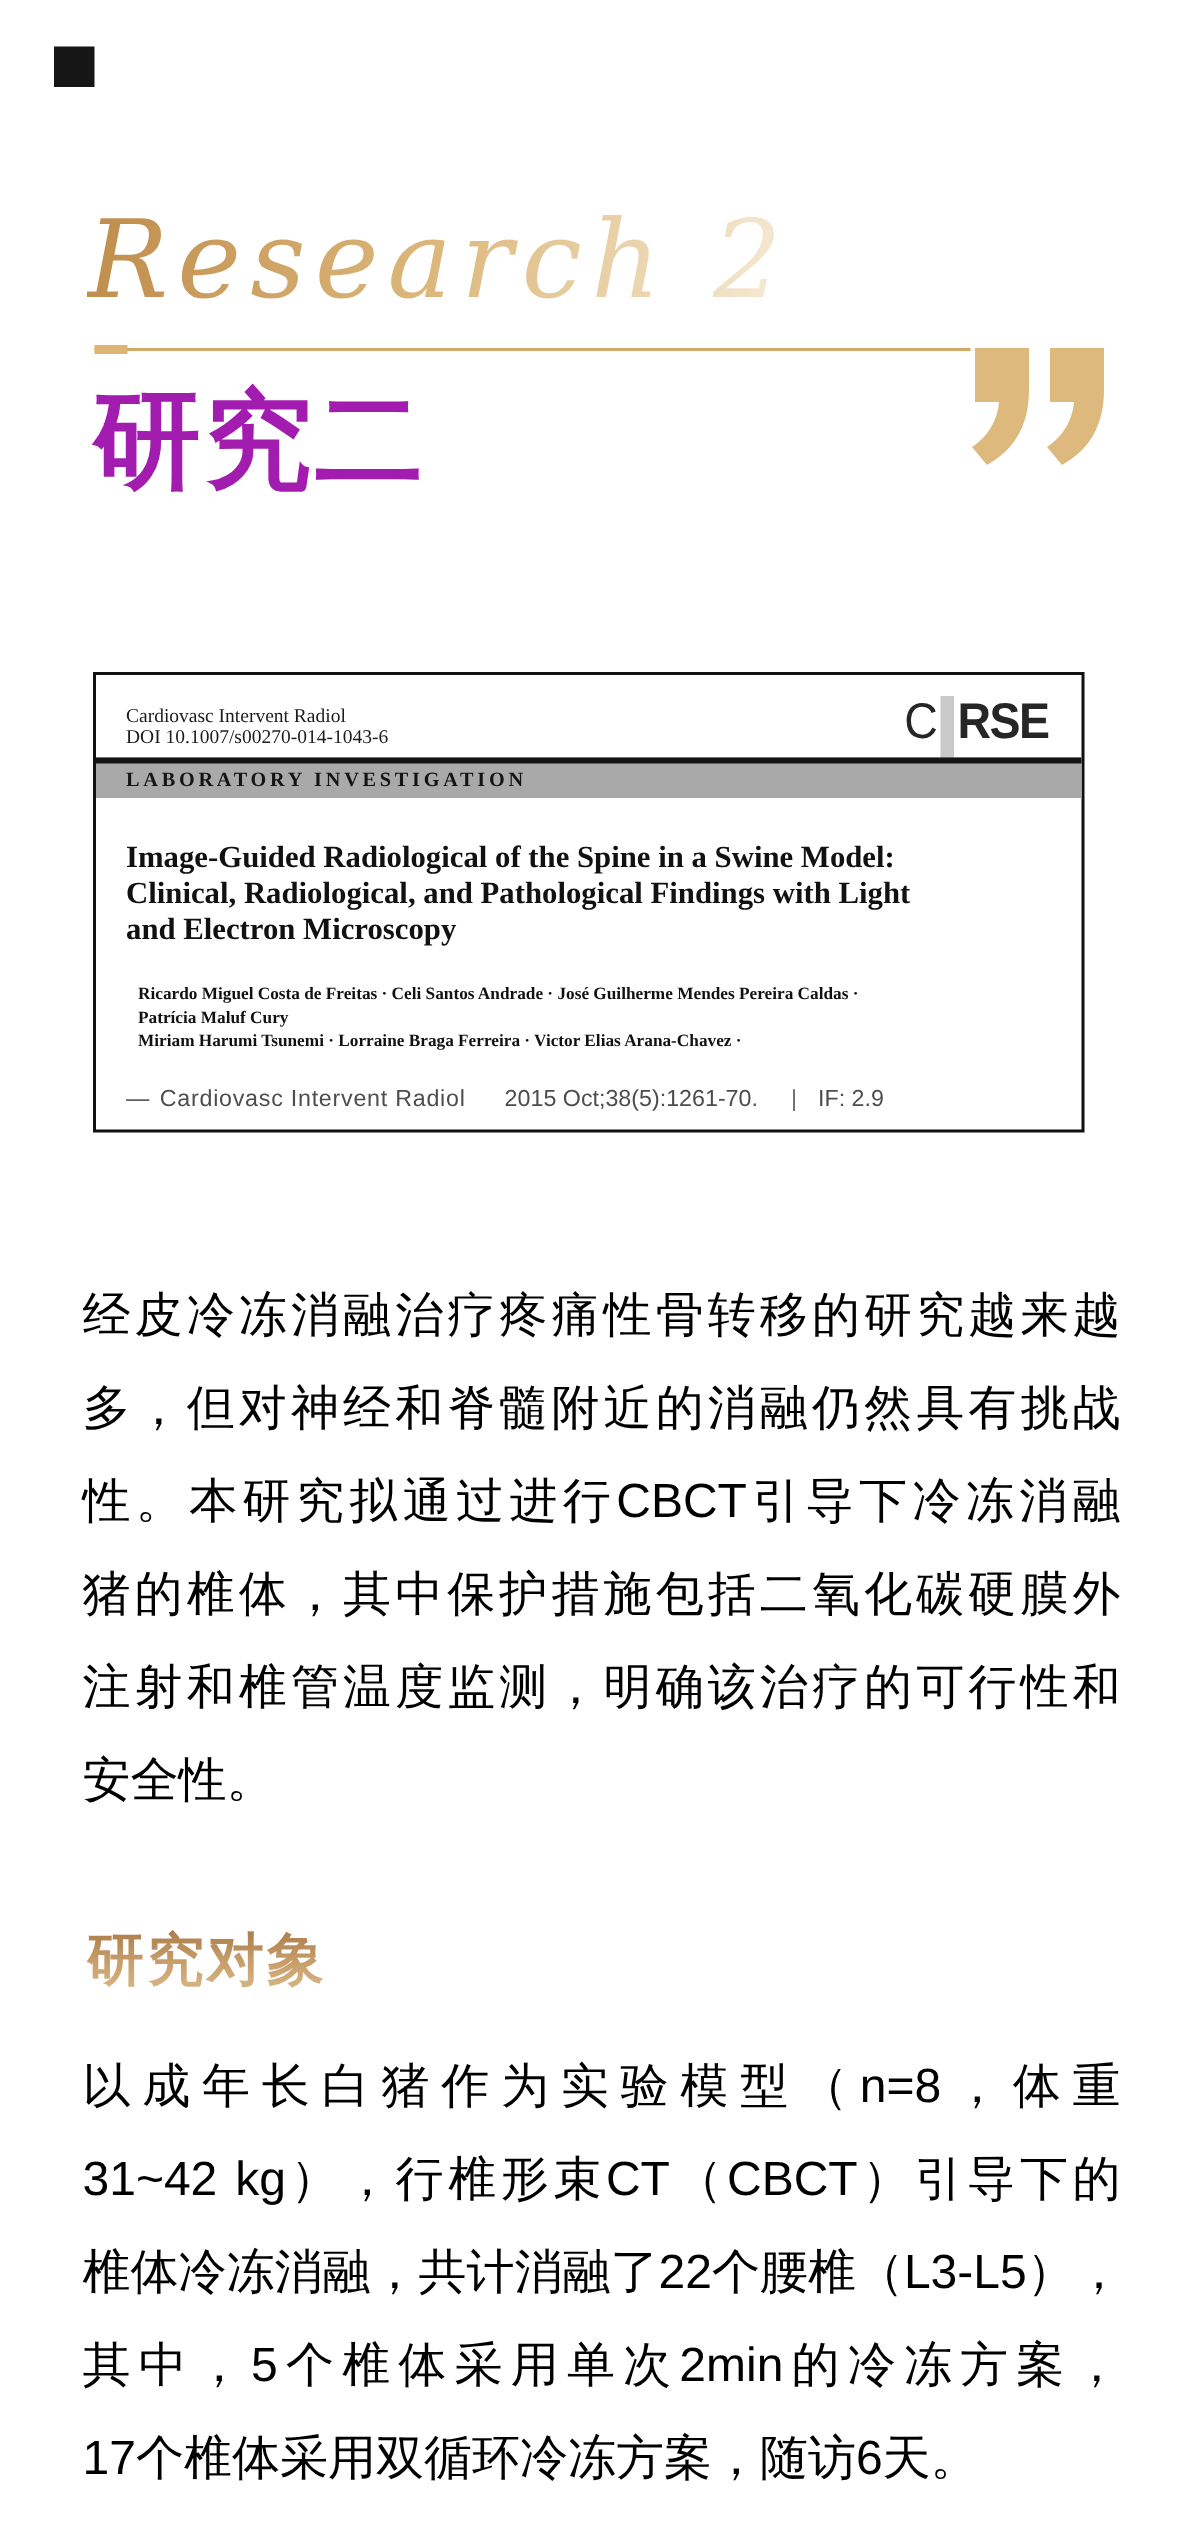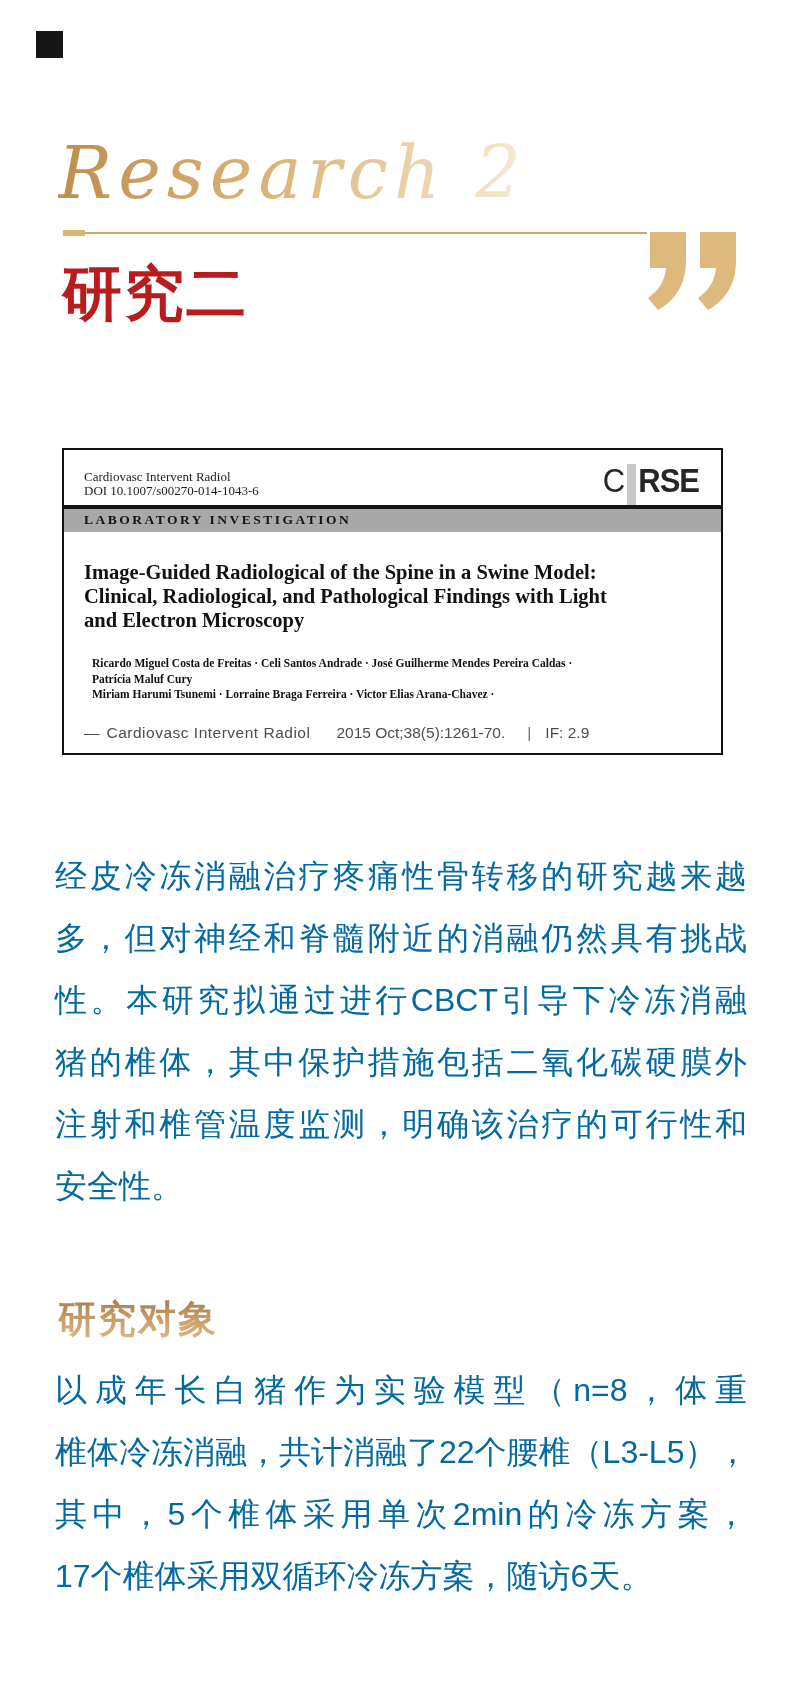--- a/index.html
+++ b/index.html
@@ -26,21 +26,21 @@
   .gold-rule-tick { position:absolute; left:63px; top:230px; width:22px; height:6px; background:#ddb472; }
 
   
   .quote-icon { position:absolute; left:648px; top:232px; width:90px; height:78px; }
   .quote-icon svg { display:block; }
 
   
   .cn-title {
     position:absolute; left:62px; top:246px;
     font-family:"Liberation Serif","DejaVu Serif", serif; font-weight:600;
-    font-size:60px; line-height:96px; letter-spacing:2px; color:#b91c1c;
+    font-size:72px; line-height:96px; letter-spacing:2px; color:#a21caf;
     white-space:nowrap;
   }
 
   
   .paper-card {
     position:absolute; left:62px; top:448px; width:661px; height:307px;
     border:2px solid #111111; box-sizing:border-box; background:#ffffff;
   }
   .journal-head {
     position:absolute; left:20px; top:20px;
@@ -72,35 +72,34 @@
     font-family:"Liberation Sans", sans-serif; font-size:15.5px; color:#4d4d4d;
   }
   .citation .c-dash { margin-right:9px; letter-spacing:-2px; }
   .citation .c-journal { margin-right:26px; letter-spacing:0.5px; }
   .citation .c-issue { margin-right:22px; }
   .citation .c-sep { margin-right:14px; color:#6b6b6b; }
 
   
   .cjk-para {
     position:absolute; left:55px; width:692px;
-    font-family:"Liberation Sans", sans-serif; font-size:32px; color:#0369a1;
+    font-family:"Liberation Sans", sans-serif; font-size:32px; color:#000000;
   }
   .cjk-para .line { line-height:62px; white-space:nowrap; text-align:justify; text-align-last:justify; }
   .cjk-para .line:last-child { text-align-last:left; }
   .intro-para { top:845px; }
   .subjects-para { top:1359px; }
 
   .section-heading {
     position:absolute; left:58px; top:1284px;
     font-family:"Liberation Serif","DejaVu Serif", serif; font-weight:700;
     font-size:38px; line-height:46px; letter-spacing:2px;
     background:linear-gradient(180deg, #a87947 0%, #c9a06c 55%, #dcb98a 100%);
     -webkit-background-clip:text; background-clip:text; color:transparent;
     white-space:nowrap;
-    margin-top:12px;
   }
 </style>
 </head>
 <body>
 
 <div class="page">
 
   <div class="corner-square"></div>
 
   <div class="script-title">Research 2</div>
@@ -155,18 +154,19 @@
       <div class="line">性。本研究拟通过进行CBCT引导下冷冻消融</div>
       <div class="line">猪的椎体，其中保护措施包括二氧化碳硬膜外</div>
       <div class="line">注射和椎管温度监测，明确该治疗的可行性和</div>
       <div class="line">安全性。</div>
     </div>
 
   <div class="section-heading">研究对象</div>
 
   <div class="cjk-para subjects-para">
       <div class="line">以成年长白猪作为实验模型（n=8，体重</div>
+      <div class="line">31~42 kg），行椎形束CT（CBCT）引导下的</div>
       <div class="line">椎体冷冻消融，共计消融了22个腰椎（L3-L5），</div>
       <div class="line">其中，5个椎体采用单次2min的冷冻方案，</div>
       <div class="line">17个椎体采用双循环冷冻方案，随访6天。</div>
     </div>
 
 </div>
 
 </body></html>

